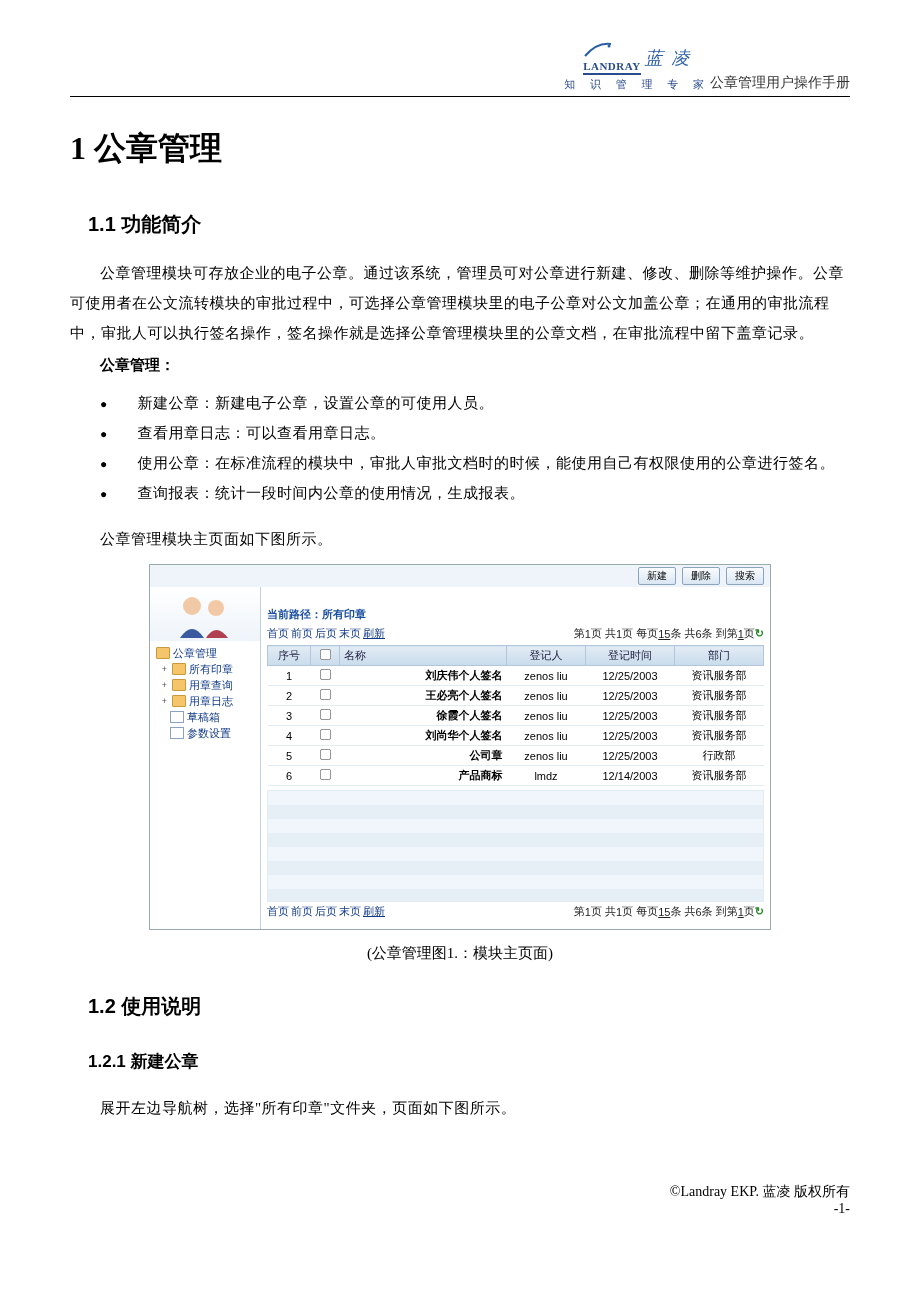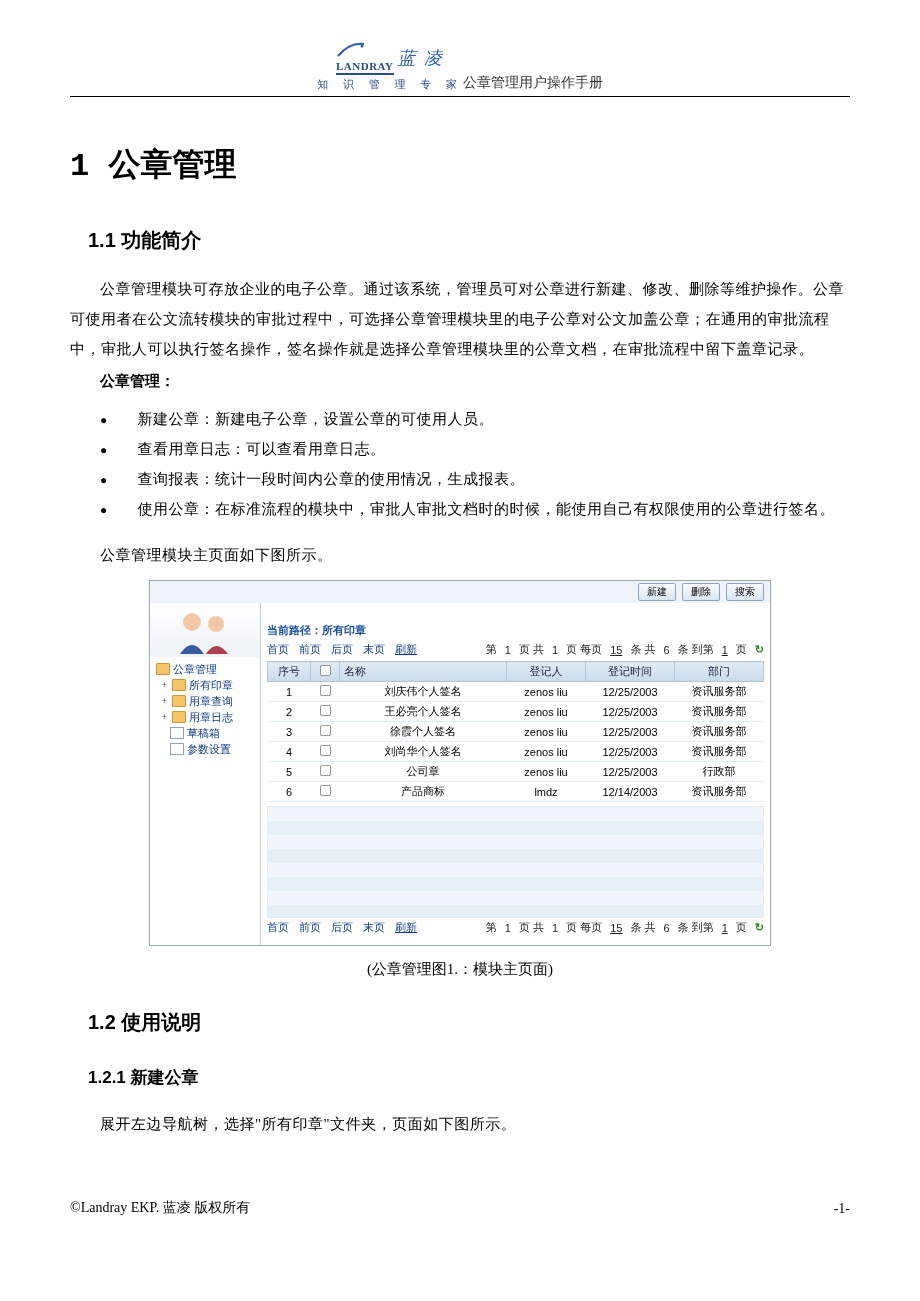--- a/index.html
+++ b/index.html
@@ -9,25 +9,25 @@
     font-family: "SimSun", "宋体", serif;
     color: #000;
     width: 920px;
   }
   .page {
     padding: 40px 70px 60px 70px;
     box-sizing: border-box;
   }
   .header-row {
     display: flex;
-    justify-content: center;
+    justify-content: flex-end;
     align-items: flex-end;
     border-bottom: 1px solid #000;
     padding-bottom: 4px;
-    margin-bottom: 46px;
+    margin-bottom: 30px;
   }
   .logo {
     display: flex;
     flex-direction: column;
     align-items: center;
     font-size: 11px;
     color: #2a4b8d;
   }
   .logo-top {
     display: flex;
@@ -56,21 +56,21 @@
     font-size: 11px;
     letter-spacing: 6px;
     color: #2a4b8d;
     margin-top: 2px;
   }
   .header-right {
     font-size: 14px;
     color: #333;
   }
   h1.section {
-    font-family: Liberation Mono, monospace;
+    font-family: Liberation Serif, serif;
     font-size: 32px;
     font-weight: bold;
     margin: 30px 0 40px 0;
   }
   h2.section {
     font-family: Arial, "SimHei","黑体",sans-serif;
     font-size: 20px;
     font-weight: bold;
     margin: 30px 0 20px 18px;
   }
@@ -168,21 +168,21 @@
   .tree { padding: 4px 4px 10px 6px; font-size:11px; color:#113a86; }
   .tree .node { display:flex; align-items:center; gap:3px; line-height:16px; white-space:nowrap; }
   .ic { width:12px; height:10px; display:inline-block; }
   .ic-folder { background:#f4c56a; border:1px solid #c99a3a; border-radius:1px; }
   .ic-folder-open { background:#f4c56a; border:1px solid #c99a3a; border-radius:1px; }
   .ic-page { background:#fff; border:1px solid #8aa4c0; }
   .exp { width:9px; display:inline-block; text-align:center; color:#555; font-size:9px; }
   .shot-main { flex:1; padding: 16px 6px 6px 6px; }
   .crumb { color:#1b4fa0; font-size:11px; font-weight:bold; padding:4px 0 2px 0; }
   .pager-row {
-    display:flex; align-items:center; gap:8px; font-size:11px; color:#222;
+    display:flex; align-items:center; gap:0; font-size:11px; color:#222;
     padding:2px 0 4px 0;
   }
   .pager-row a { color:#113a86; text-decoration:none; margin-right:2px; }
   .pager-row u { text-decoration: underline; }
   .pager-row .spacer { flex:1; }
   .pager-row .go { color:#2a8a2a; font-weight:bold; }
   .tbl { width:100%; border-collapse: collapse; font-size:11px; }
   .tbl th {
     background: linear-gradient(#e2ecf5,#c9dbeb);
     border:1px solid #b3c7da;
@@ -190,32 +190,33 @@
     font-weight:normal;
     color:#224;
     text-align:center;
   }
   .tbl td {
     border-bottom:1px solid #e2ecf5;
     padding:2px 4px;
     text-align:center;
     background:#fff;
   }
-  .tbl td.name { text-align:center; }
+  .tbl td.name { text-align:right;font-weight:bold; }
   .tbl input[type=checkbox]{ margin:0; transform:scale(0.85); }
   .fill-area {
     height: 110px;
     background: repeating-linear-gradient(#f0f6fb, #f0f6fb 14px, #e6eef6 14px, #e6eef6 28px);
     margin-top:4px;
     border:1px solid #e2ecf5;
   }
   .footer {
     display:flex; justify-content:space-between; align-items:flex-end;
     font-size:14px;
     margin-top: 60px;
+    flex-direction: column;
   }
 </style>
 </head>
 <body>
 
 <div class="page">
 
   <div class="header-row">
     <div class="logo">
       <div class="logo-top">
@@ -236,22 +237,22 @@
   <h1 class="section">1 公章管理</h1>
 
   <h2 class="section">1.1  功能简介</h2>
 
   <p class="body">公章管理模块可存放企业的电子公章。通过该系统，管理员可对公章进行新建、修改、删除等维护操作。公章可使用者在公文流转模块的审批过程中，可选择公章管理模块里的电子公章对公文加盖公章；在通用的审批流程中，审批人可以执行签名操作，签名操作就是选择公章管理模块里的公章文档，在审批流程中留下盖章记录。</p>
 
   <p class="bold">公章管理：</p>
   <ul class="feature">
     <li>新建公章：新建电子公章，设置公章的可使用人员。</li>
     <li>查看用章日志：可以查看用章日志。</li>
+    <li>使用公章：在标准流程的模块中，审批人审批文档时的时候，能使用自己有权限使用的公章进行签名。</li>
     <li>查询报表：统计一段时间内公章的使用情况，生成报表。</li>
-    <li>使用公章：在标准流程的模块中，审批人审批文档时的时候，能使用自己有权限使用的公章进行签名。</li>
   </ul>
   <p class="body" style="text-indent:2em;">公章管理模块主页面如下图所示。</p>
 
   <div class="shot">
     <div class="shot-toolbar">
       <span class="tbtn">新建</span>
       <span class="tbtn">删除</span>
       <span class="tbtn">搜索</span>
     </div>
     <div class="shot-body">

